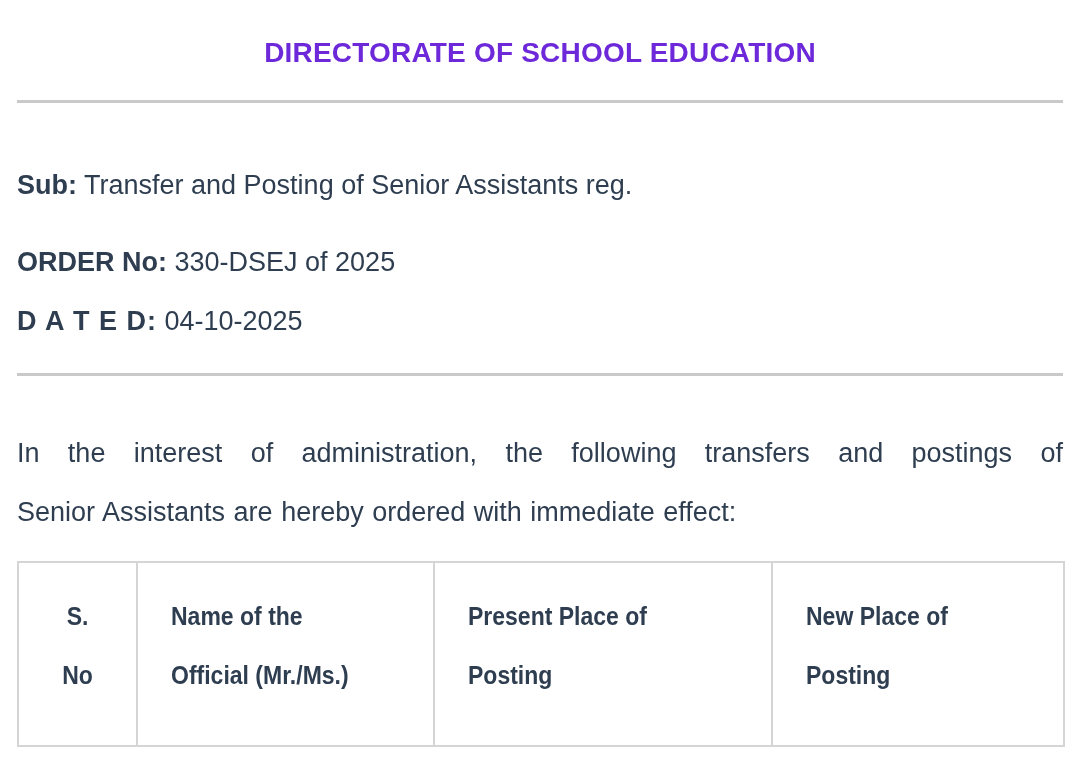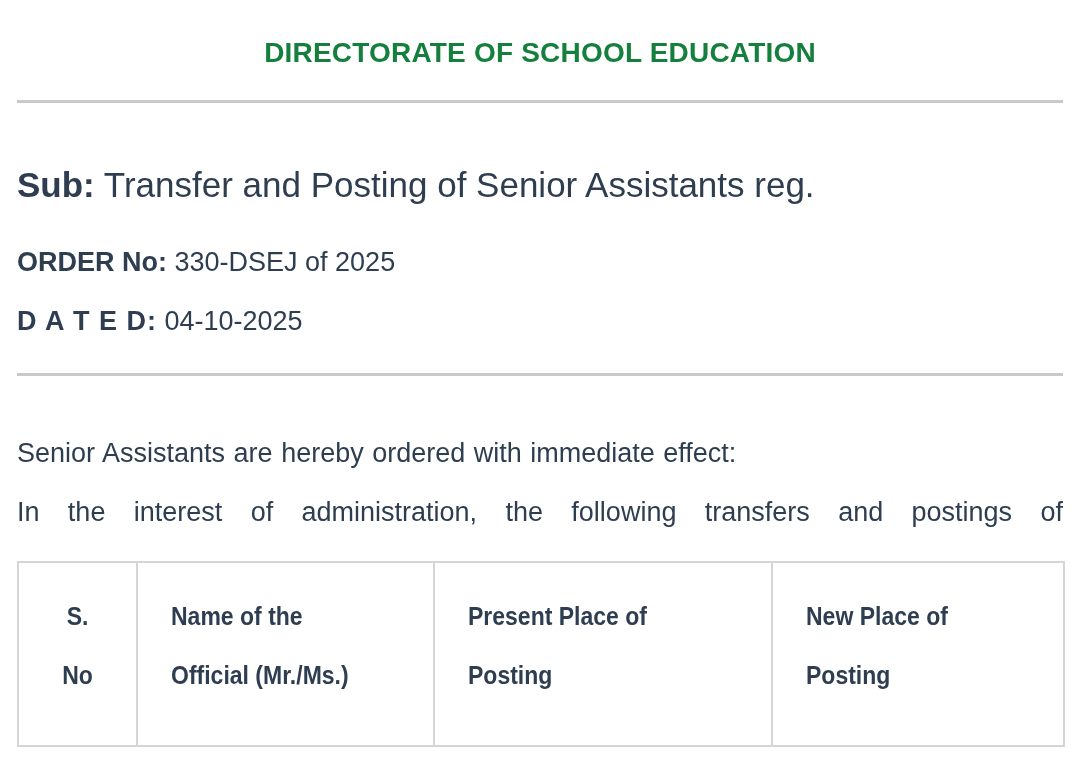--- a/index.html
+++ b/index.html
@@ -19,34 +19,34 @@
     color: #2e3e50;
   }
   .doc-header {
     margin-top: 23px;
     text-align: center;
   }
   .doc-header .h-line {
     font-size: 28px;
     font-weight: bold;
     line-height: 60px;
-    color: #15803d;
+    color: #6d28d9;
     letter-spacing: 0.2px;
   }
   .rule {
     border: none;
     height: 3px;
     background: #c9c9c9;
     margin: 0;
   }
   .rule-top { margin-top: 17px; }
   .rule-mid { margin-top: 22px; }
   .subject-line {
     margin: 64px 0 0 0;
-    font-size: 35px;
+    font-size: 27px;
     line-height: 36px;
   }
   .bold { font-weight: bold; }
   .order-block {
     margin-top: 30px;
     text-align: left;
     font-size: 27px;
     line-height: 59px;
   }
   .dated-label { letter-spacing: 1px; }
@@ -114,22 +114,22 @@
     </div>
     <div>
       <span class="bold dated-label">D A T E D:</span>
       <span>04-10-2025</span>
     </div>
   </div>
 
   <hr class="rule rule-mid">
 
   <div class="body-par">
+    <span class="line just">In the interest of administration, the following transfers and postings of</span>
     <span class="line">Senior Assistants are hereby ordered with immediate effect:</span>
-    <span class="line just">In the interest of administration, the following transfers and postings of</span>
   </div>
 
   <table class="transfer-table">
     <colgroup>
       <col style="width:119px">
       <col style="width:297px">
       <col style="width:338px">
       <col style="width:292px">
     </colgroup>
     <thead>

